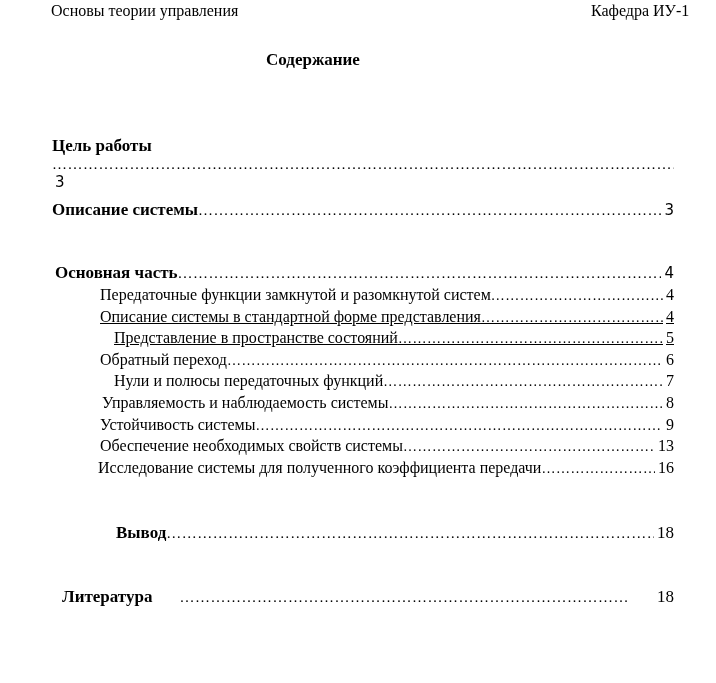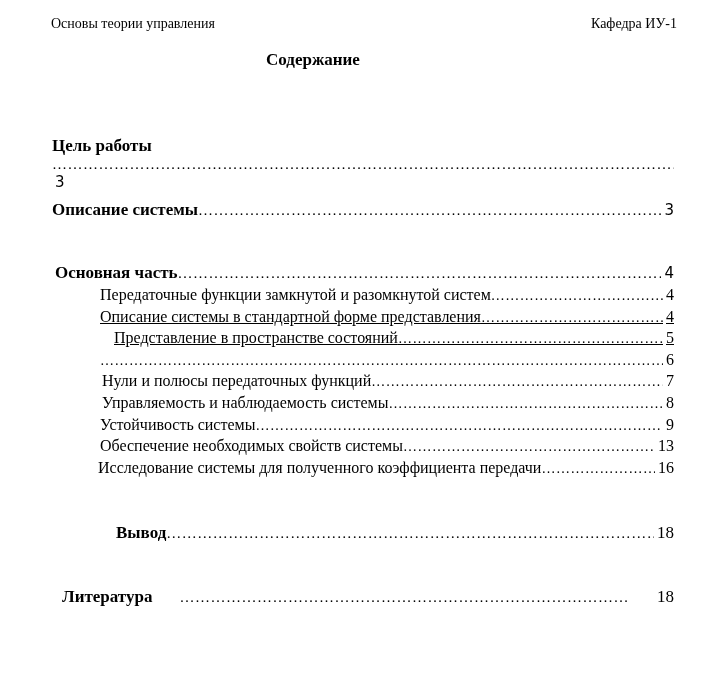--- a/index.html
+++ b/index.html
@@ -1,17 +1,17 @@
 <!DOCTYPE html>
 <html><head>
 <meta charset="utf-8">
 <style>
   html, body { margin: 0; padding: 0; background: #ffffff; }
   body { width: 716px; height: 683px; position: relative; overflow: hidden; color: #000; font-family: "Liberation Serif", serif; }
-  .hdr { position: absolute; top: 16px; font-size: 14px; }
+  .hdr { position: absolute; top: 2px; font-size: 16px; }
   .hdr-left { left: 51px; }
   .hdr-right { left: 591px; }
   .title { position: absolute; top: 50px; left: 0; width: 626px; text-align: center; font-weight: bold; font-size: 17px; }
   .entry { position: absolute; display: flex; align-items: baseline; white-space: nowrap; overflow: hidden; right: 42px; }
   .entry .lbl { flex: 0 0 auto; }
   .entry .dots { flex: 1 1 auto; overflow: hidden; white-space: nowrap; letter-spacing: 0.5px; }
   .entry .pg { flex: 0 0 auto; padding-left: 3px; }
   .top { font-size: 17px; }
   .top .lbl { font-weight: bold; }
   .top .dots { font-size: 15px; }
@@ -54,24 +54,25 @@
   <span class="lbl">Описание системы в стандартной форме представления</span>
   <span class="dots">…………………………………………………………………………………………………………………………………………………………………………………………………</span>
   <span class="pg">4</span>
 </div>
 <div class="entry sub" style="left:114px; top:329px;text-decoration:underline;">
   <span class="lbl">Представление в пространстве состояний</span>
   <span class="dots">…………………………………………………………………………………………………………………………………………………………………………………………………</span>
   <span class="pg">5</span>
 </div>
 <div class="entry sub" style="left:100px; top:351px;">
+  <span class="lbl">Обратный переход</span>
   <span class="dots">…………………………………………………………………………………………………………………………………………………………………………………………………</span>
   <span class="pg">6</span>
 </div>
-<div class="entry sub" style="left:102px; top:372px;">
+<div class="entry sub" style="left:114px; top:372px;">
   <span class="lbl">Нули и полюсы передаточных функций</span>
   <span class="dots">…………………………………………………………………………………………………………………………………………………………………………………………………</span>
   <span class="pg">7</span>
 </div>
 <div class="entry sub" style="left:102px; top:394px;">
   <span class="lbl">Управляемость и наблюдаемость системы</span>
   <span class="dots">…………………………………………………………………………………………………………………………………………………………………………………………………</span>
   <span class="pg">8</span>
 </div>
 <div class="entry sub" style="left:100px; top:416px;">

